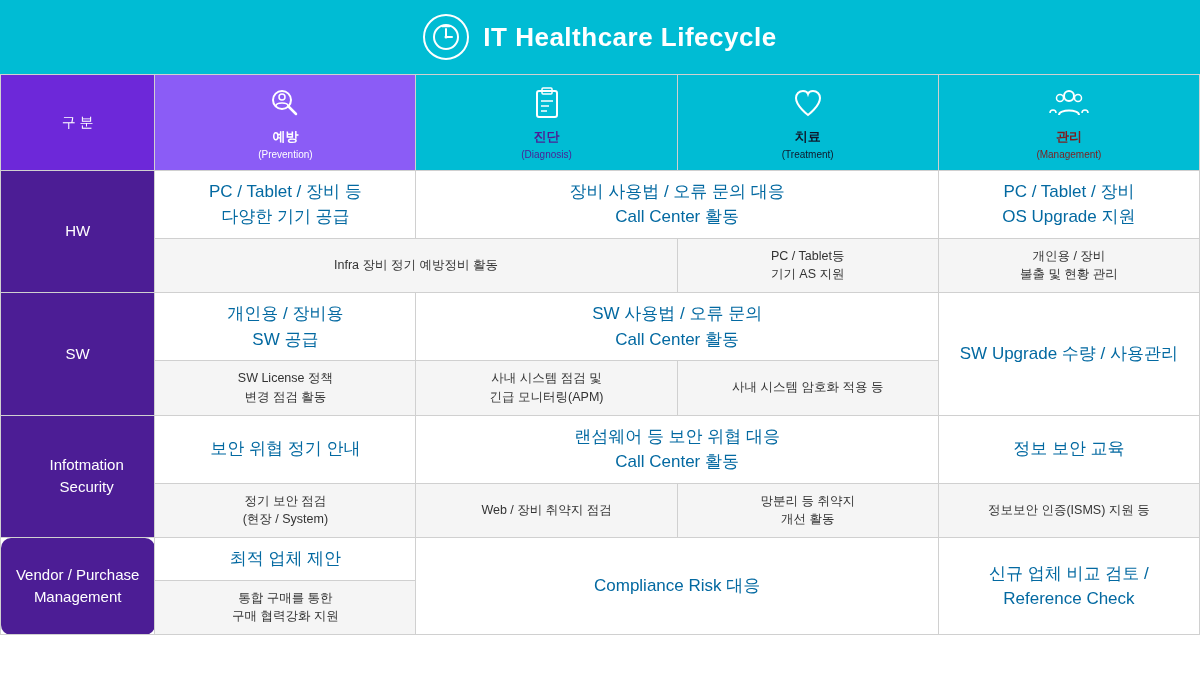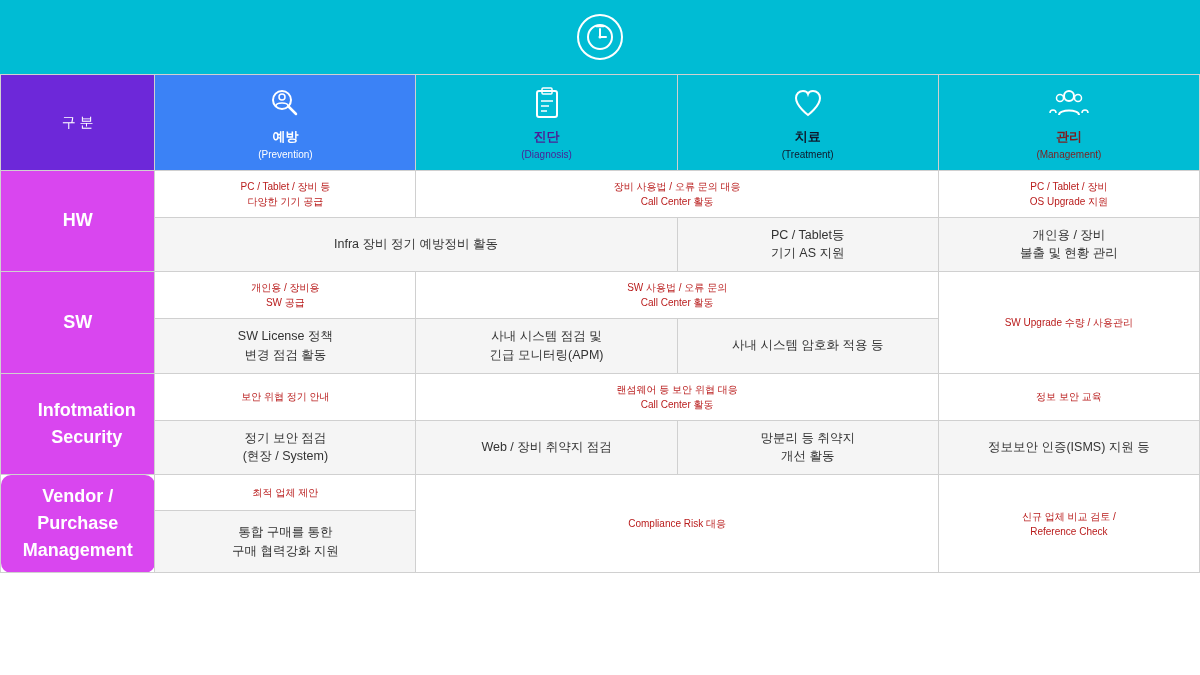--- a/index.html
+++ b/index.html
@@ -48,21 +48,21 @@
     }
 
     
     .col-category {
       background: #6d28d9;
       color: #fff;
       font-size: 14px;
       width: 130px;
     }
     .col-prevention {
-      background: #3b82f6;
+      background: #8b5cf6;
       color: #fff;
       width: 220px;
       text-align: center;
     }
     .col-diagnosis {
       background: #00bcd4;
       color: #4c1d95;
       width: 220px;
     }
     .col-treatment {
@@ -83,32 +83,32 @@
       font-size: 13px;
       font-weight: 700;
     }
     .col-header-sub {
       font-size: 10px;
       font-weight: 400;
     }
 
     
     .row-cat {
-      background: #d946ef;
-      color: #fff;
-      font-size: 18px;
-      font-weight: 700;
+      background: #4c1d95;
+      color: #fff;
+      font-size: 15px;
+      font-weight: 400;
       width: 130px;
     }
 
     
     .data-cell {
       background: #fff;
-      color: #b91c1c;
-      font-size: 10px;
+      color: #0369a1;
+      font-size: 17px;
       text-align: center;
     }
     .data-cell-gray {
       background: #f5f5f5;
       color: #333;
       font-size: 12.5px;
     }
 
     
     svg { display: inline-block; vertical-align: middle; }
@@ -121,20 +121,21 @@
 
     <svg width="28" height="28" viewBox="0 0 28 28" fill="none" xmlns="http://www.w3.org/2000/svg">
       <circle cx="14" cy="14" r="12" stroke="white" stroke-width="2"></circle>
       <line x1="14" y1="6" x2="14" y2="14" stroke="white" stroke-width="2" stroke-linecap="round"></line>
       <line x1="14" y1="14" x2="20" y2="14" stroke="white" stroke-width="2" stroke-linecap="round"></line>
       <circle cx="14" cy="14" r="1.5" fill="white"></circle>
 
       <line x1="10" y1="3.5" x2="18" y2="3.5" stroke="white" stroke-width="1.5" stroke-linecap="round"></line>
     </svg>
   </div>
+  <span class="header-title">IT Healthcare Lifecycle</span>
 </div>
 
 <table>
   <thead>
     <tr>
 
       <td class="col-category">
         <span>구 분</span>
       </td>
 

